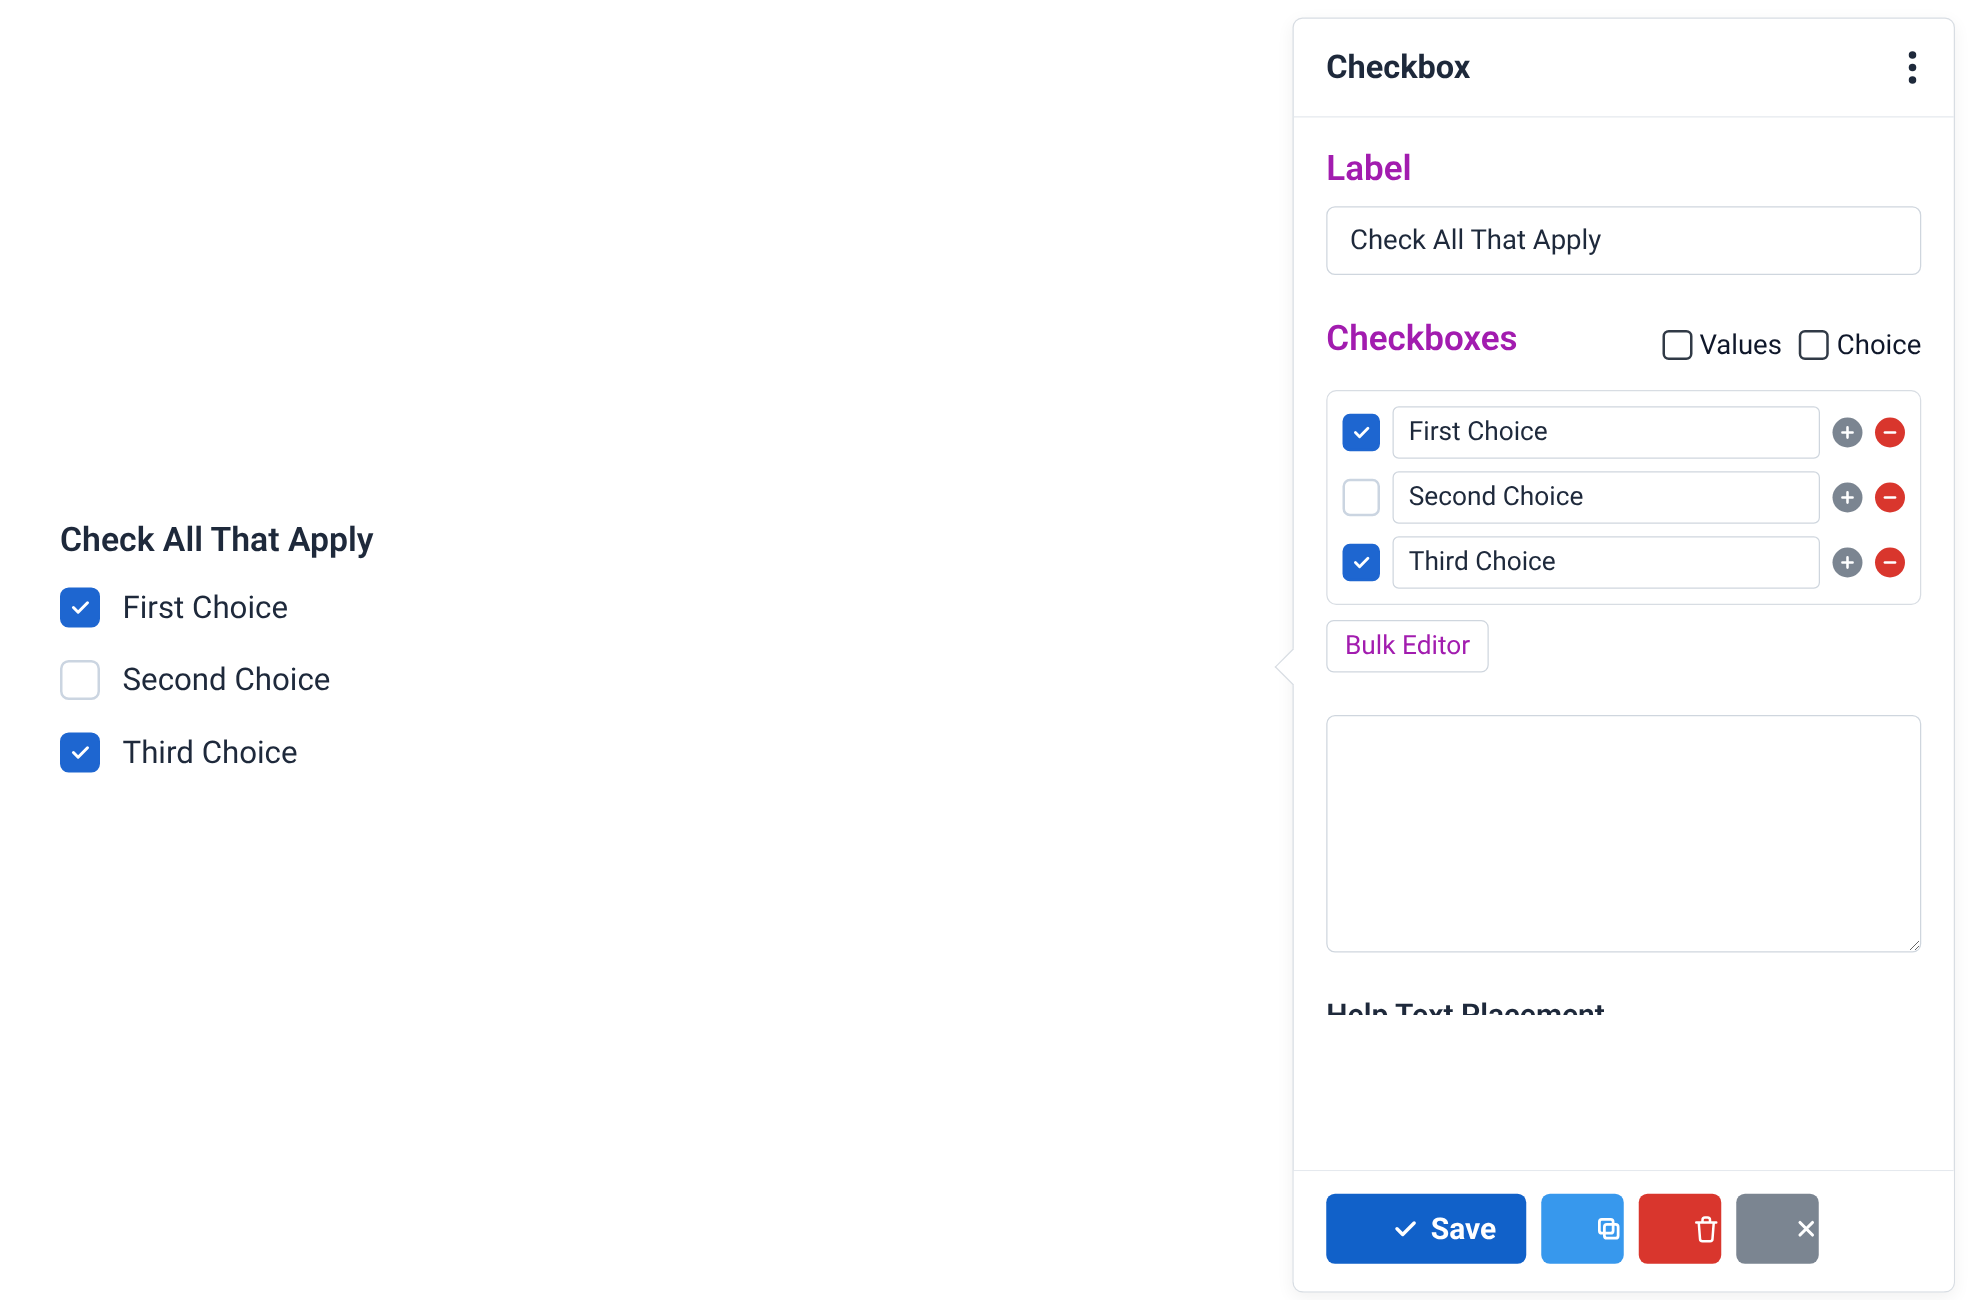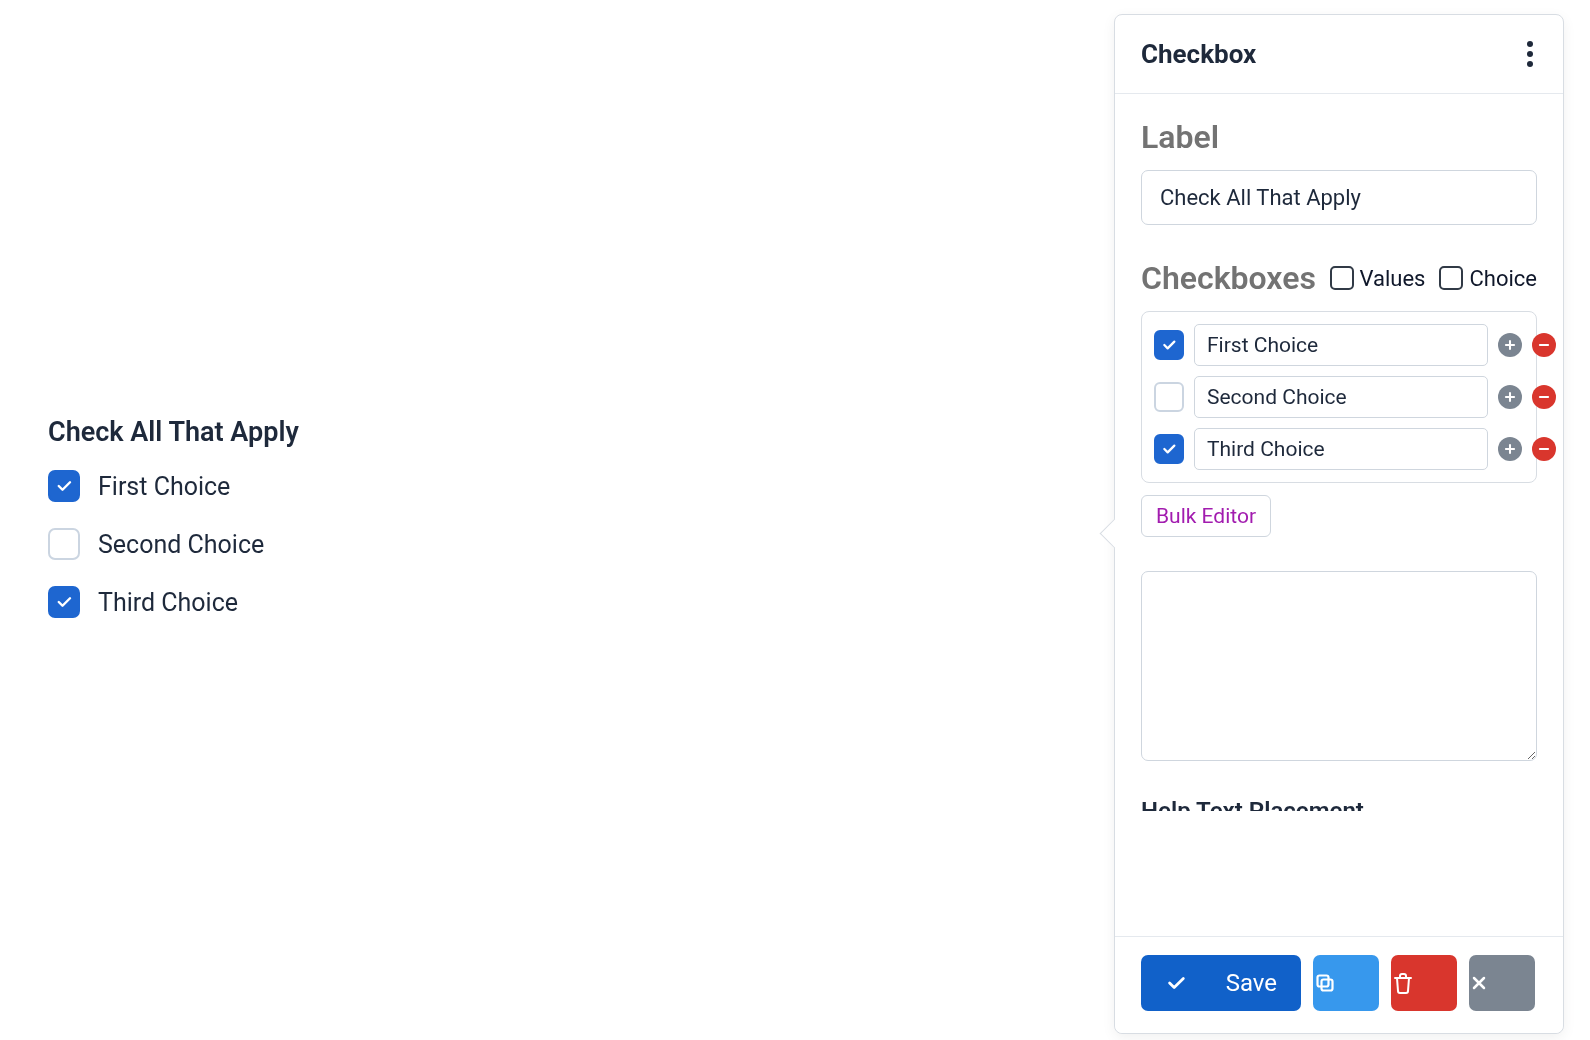--- a/index.html
+++ b/index.html
@@ -52,21 +52,21 @@
   .preview-label {
     font-size: 25px;
     color: #1e293b;
   }
 
   
   .panel {
     position: absolute;
     right: 26px;
     top: 14px;
-    width: 450px;
+    width: 530px;
     background: #fff;
     border: 1px solid #d8dde3;
     border-radius: 8px;
     box-shadow: 0 4px 14px rgba(0,0,0,0.06);
     display: flex;
     flex-direction: column;
     height: 1020px;
   }
   .panel::before {
     content: "";
@@ -107,23 +107,23 @@
     border-radius: 50%;
   }
 
   .panel-body {
     flex: 1;
     overflow: hidden;
     padding: 24px 26px 0 26px;
   }
 
   .section-label {
-    font-size: 32px;
+    font-size: 28px;
     font-weight: 600;
-    color: #737373;
+    color: #a21caf;
     margin-bottom: 14px;
   }
 
   .text-input, .textarea {
     width: 100%;
     border: 1px solid #cfd6de;
     border-radius: 7px;
     padding: 14px 18px;
     font-size: 22px;
     color: #1e293b;
@@ -251,25 +251,25 @@
     gap: 12px;
     background: #fff;
     border-bottom-left-radius: 8px;
     border-bottom-right-radius: 8px;
   }
   .btn {
     height: 56px;
     border-radius: 7px;
     display: flex;
     align-items: center;
-    justify-content: space-between;
+    justify-content: flex-end;
     cursor: pointer;
     color: #fff;
     font-size: 24px;
-    font-weight: 400;
+    font-weight: 700;
     border: none;
     padding: 0 24px;
   }
   .btn-save   { background: #1161c9; flex: 0 0 160px; gap: 10px; }
   .btn-copy   { background: #3798ed; width: 66px; padding: 0; }
   .btn-delete { background: #d9362d; width: 66px; padding: 0; }
   .btn-close  { background: #7b8591; width: 66px; padding: 0; }
 
   .icon-svg { display: block; }
 </style>
@@ -316,21 +316,21 @@
   </div>
 
   <div class="panel-body">
 
     <div class="section-label">Label</div>
     <input class="text-input" type="text" value="Check All That Apply" style="">
 
     <div class="spacer-lg"></div>
 
     <div class="checkboxes-header">
-      <div class="section-label" style="margin-bottom:0">Checkboxes</div>
+      <div class="section-label" style="margin-bottom:11px">Checkboxes</div>
       <div class="toggle-group">
         <div class="toggle-item">
           <div class="toggle-box"></div>
           <div class="toggle-text">Values</div>
         </div>
         <div class="toggle-item">
           <div class="toggle-box"></div>
           <div class="toggle-text">Choice</div>
         </div>
       </div>

